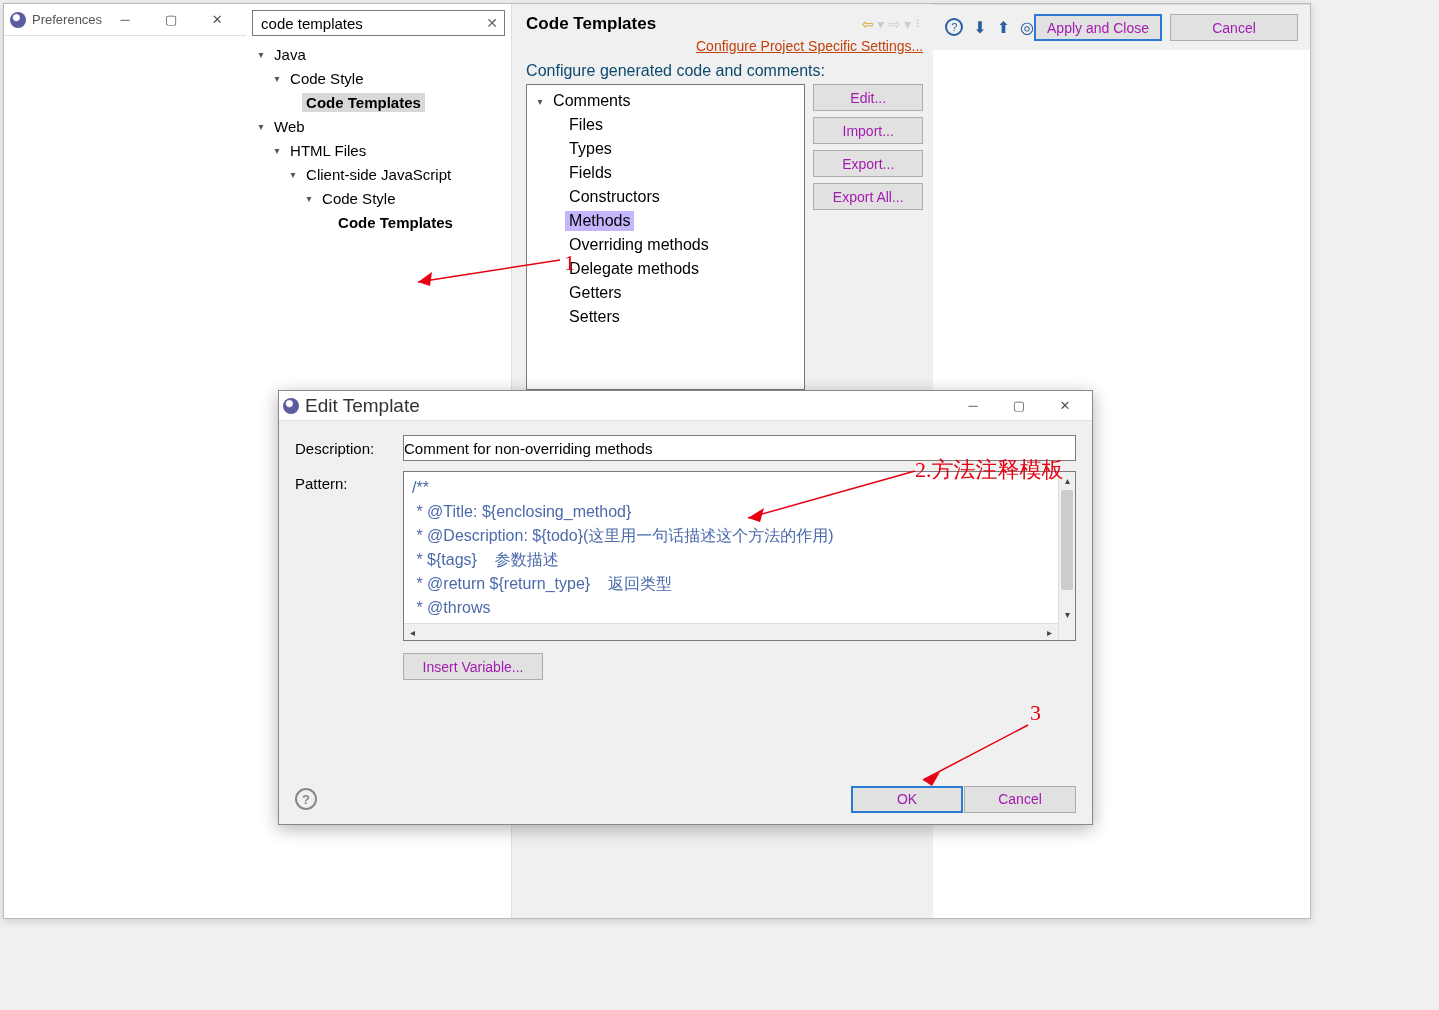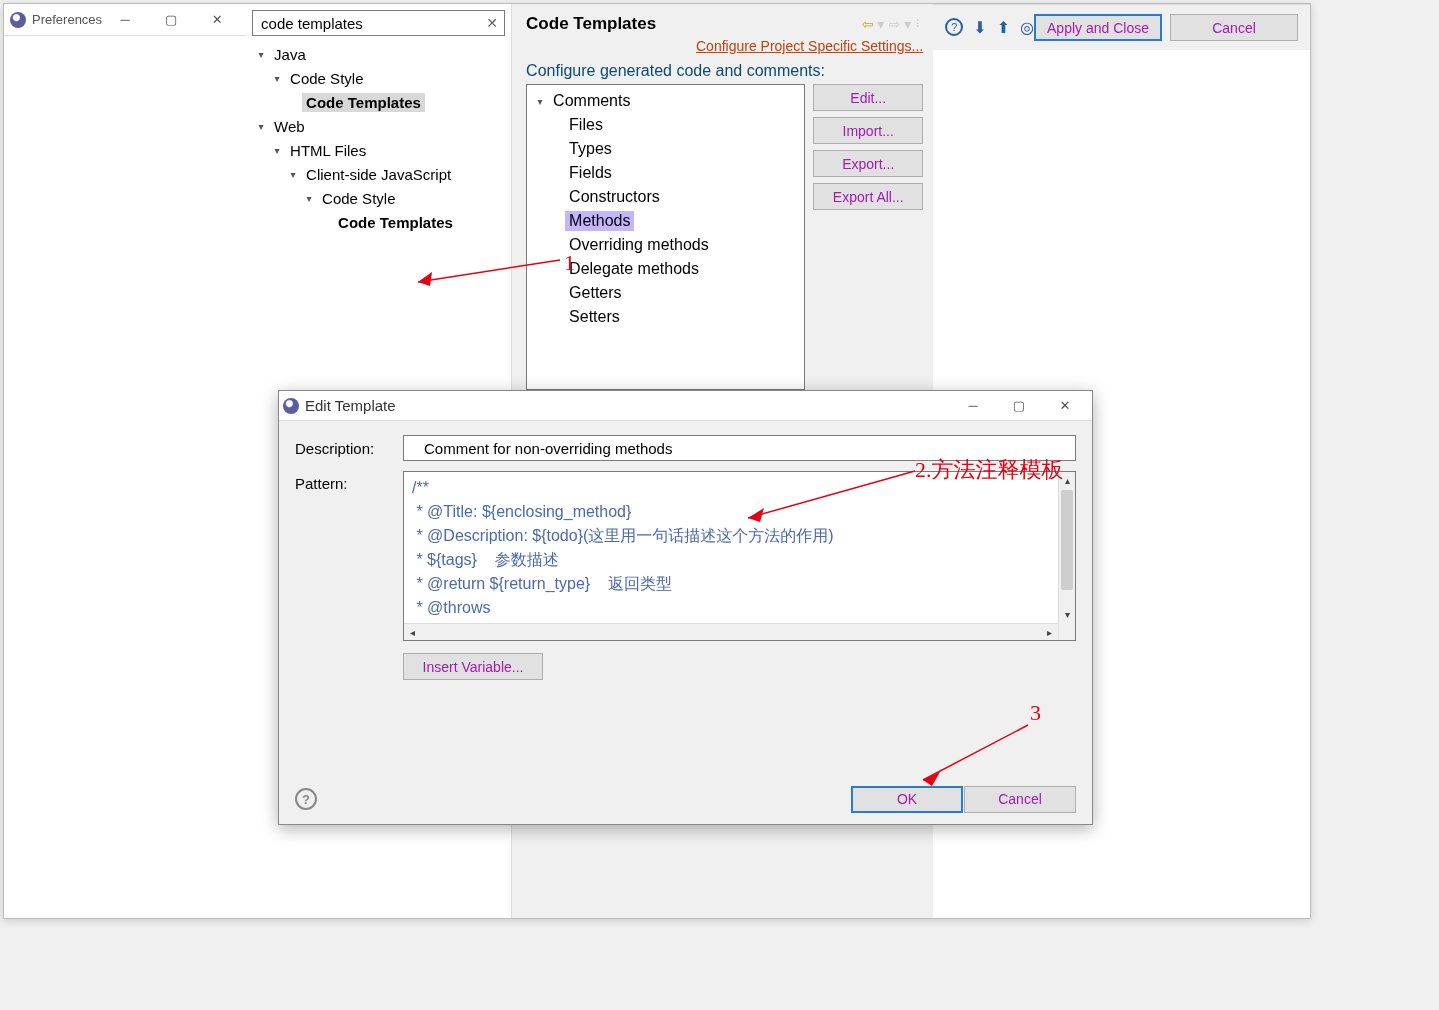--- a/index.html
+++ b/index.html
@@ -50,25 +50,25 @@
     .footrow .btn { width:128px; }
     
     .mainfoot { height:46px; border-top:1px solid #ddd; display:flex; align-items:center; padding:0 12px; background:#f0f0f0; }
     .mainfoot .icons { display:flex; gap:10px; color:#2a5fa0; font-size:16px; }
     .mainfoot .right { margin-left:auto; display:flex; gap:8px; }
     .mainfoot .btn { width:128px; }
     
     .dialog { position:absolute; left:278px; top:390px; width:815px; height:435px; background:#f0f0f0; border:1px solid #888; box-shadow:0 4px 16px rgba(0,0,0,.3); display:flex; flex-direction:column; }
     .dlg-title { height:30px; background:#fff; border-bottom:1px solid #e0e0e0; display:flex; align-items:center; padding:0 4px; }
     .dlg-title .app-icon { width:16px; height:16px; margin-right:6px; border-radius:50%; background:radial-gradient(circle at 40% 35%, #fff 0 20%, #5b5ba0 30% 70%, #2a2a60 100%); }
-    .dlg-title .t { font-size:15px; color:#333; flex:1; }
+    .dlg-title .t { font-size:19px; color:#333; flex:1; }
     .dlg-body { flex:1; padding:14px 16px 8px 16px; display:flex; flex-direction:column; }
     .field { display:flex; align-items:center; margin-bottom:10px; }
     .field .flab { width:108px; font-size:15px; color:#000; }
-    .field input { flex:1; height:26px; border:1px solid #7a7a7a; padding:2px 20px; font-size:15px; background:#fff; }
+    .field input { flex:1; height:26px; border:1px solid #7a7a7a; padding:2px 0; font-size:15px; background:#fff; }
     .patwrap { display:flex; flex:1; }
     .patwrap .flab { width:108px; font-size:15px; color:#000; padding-top:4px; }
     .codearea { flex:1; display:flex; flex-direction:column; }
     .codebox { border:1px solid #7a7a7a; background:#fff; height:170px; position:relative; font-family:Consolas,monospace; font-size:16px; line-height:24px; padding:4px 20px 4px 8px; color:#4b6aaa; white-space:pre; overflow:hidden; }
     .codebox .hscroll { position:absolute; left:0; right:17px; bottom:0; height:17px; background:#f0f0f0; border-top:1px solid #ddd; }
     .codebox .hscroll .l, .codebox .hscroll .r { width:17px; height:17px; display:flex; align-items:center; justify-content:center; color:#444; font-size:10px; position:absolute; top:0; }
     .codebox .hscroll .l { left:0; } .codebox .hscroll .r { right:0; }
     .codebox .vscroll { position:absolute; right:0; top:0; width:17px; bottom:0; background:#f0f0f0; border-left:1px solid #ddd; }
     .codebox .vscroll .u,.codebox .vscroll .d { width:17px; height:17px; display:flex; align-items:center; justify-content:center; font-size:10px; color:#444; position:absolute; left:0; }
     .codebox .vscroll .u{top:0}.codebox .vscroll .d{bottom:17px}

